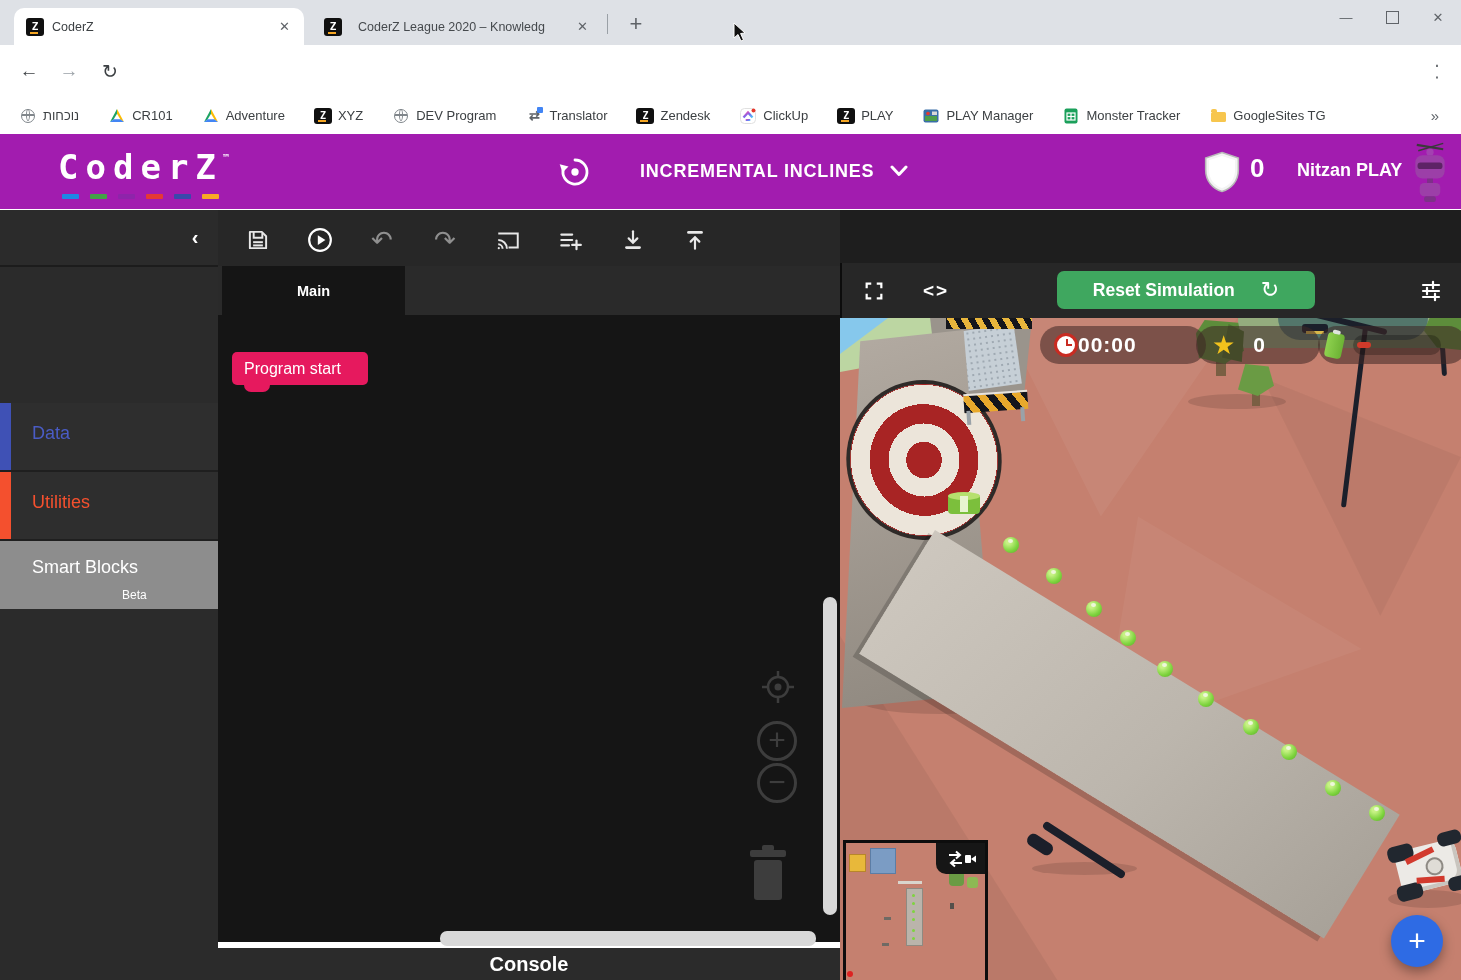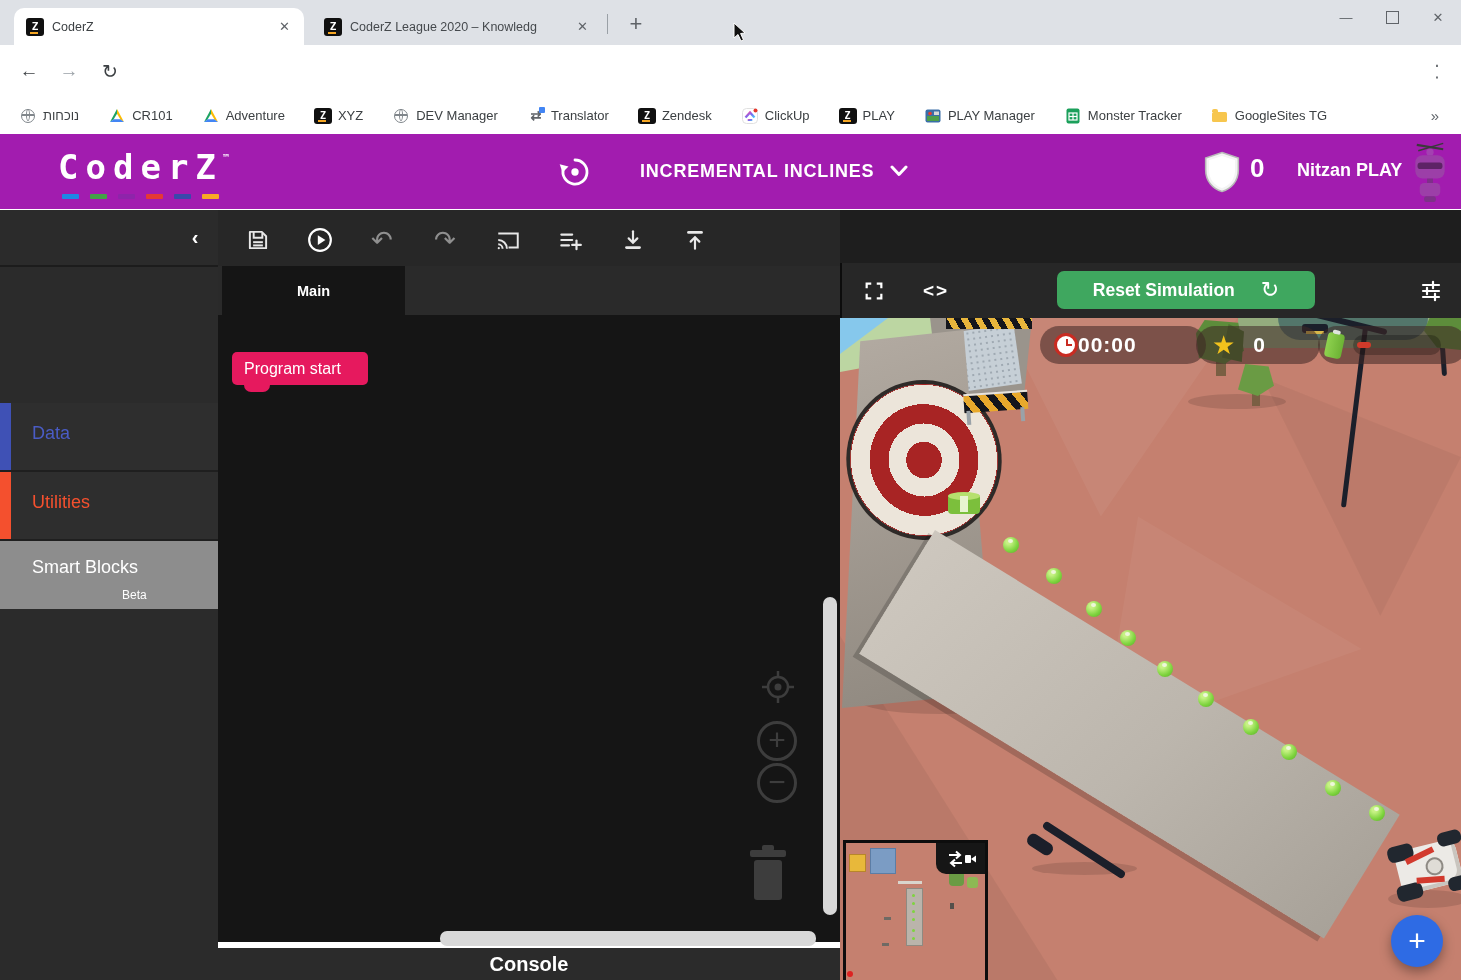--- a/index.html
+++ b/index.html
@@ -108,21 +108,21 @@
 <div class="root">
 
   <div class="tabstrip">
     <div class="tab active" style="left:14px;width:290px;">
       <span class="zfav">Z</span>
       <span class="tabtitle">CoderZ</span>
       <span class="tabclose">✕</span>
     </div>
     <div class="tab" style="left:312px;width:290px;">
       <span class="zfav">Z</span>
-      <span class="tabtitle" style="color:#45494d;">CoderZ League 2020 – Knowledg</span>
+      <span class="tabtitle" style="color:#45494d;margin-left:8px;">CoderZ League 2020 – Knowledg</span>
       <span class="tabclose">✕</span>
     </div>
     <div class="abs" style="left:607px;top:14px;width:1px;height:20px;background:#9aa0a6;"></div>
     <div class="abs" style="left:620px;top:8px;width:32px;height:32px;display:flex;align-items:center;justify-content:center;font-size:22px;color:#5f6368;">+</div>
     <div class="winbtn" style="right:92px;">—</div>
     <div class="winbtn" style="right:46px;">
         <span style="width:11px;height:11px;border:1.5px solid #5f6368;display:block;"></span>
       </div>
     <div class="winbtn" style="right:0;">✕</div>
 
@@ -187,21 +187,21 @@
     <div class="bm">
       <span class="bmicon">
           <span class="zfav" style="width:16px;height:16px;font-size:10px;">Z</span>
         </span>
       <span>XYZ</span>
     </div>
     <div class="bm">
       <span class="bmicon">
           <span class="globe"></span>
         </span>
-      <span>DEV Manager</span>
+      <span>DEV Program</span>
     </div>
     <div class="bm">
       <span class="bmicon" style="position:relative;">
         <span style="font-size:13px;color:#5f6368;font-weight:bold;">⇄</span>
         <span style="position:absolute;right:-1px;top:-1px;width:6px;height:6px;background:#4285f4;border-radius:1px;"></span>
       </span>
       <span>Translator</span>
     </div>
     <div class="bm">
       <span class="bmicon">

